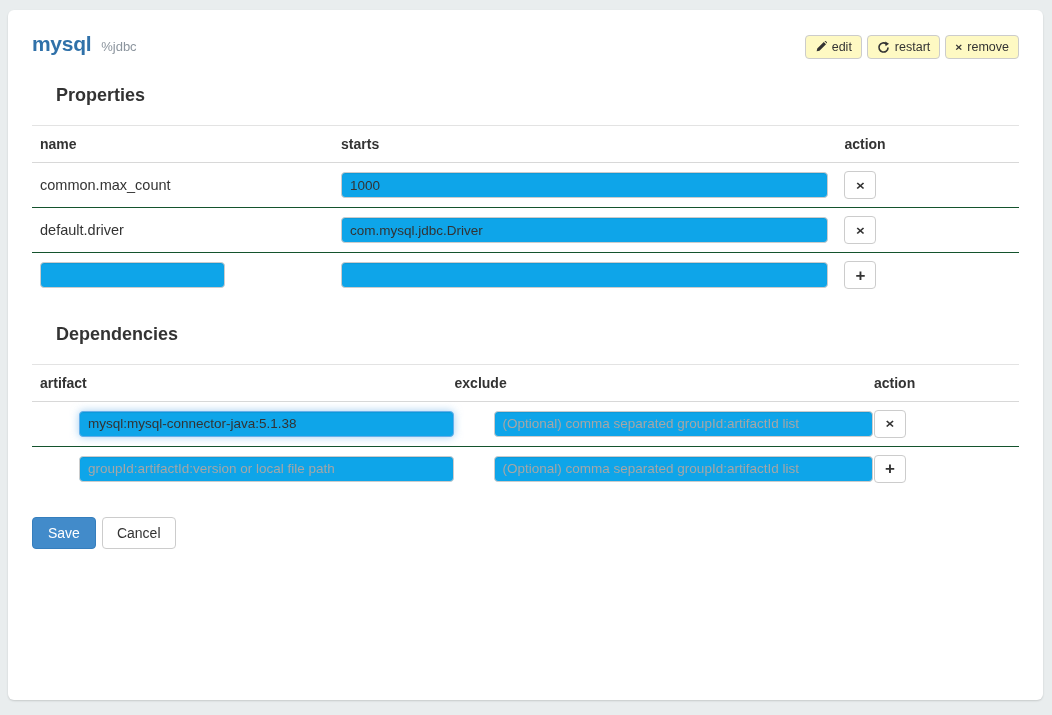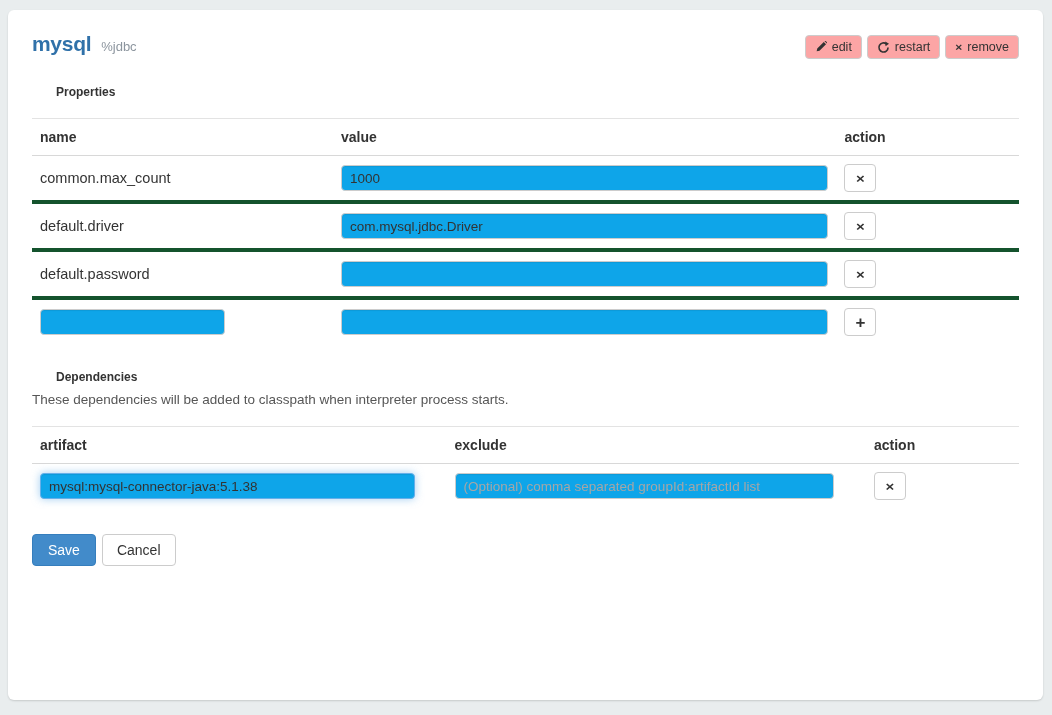--- a/index.html
+++ b/index.html
@@ -18,35 +18,35 @@
     min-height: 690px;
   }
   
   .hdr { display: flex; align-items: flex-start; justify-content: space-between; }
   .title-wrap { display: flex; align-items: baseline; gap: 10px; }
   .title { font-size: 21px; font-weight: bold; color: #3071a9; letter-spacing: -0.3px; }
   .subtitle { font-size: 13px; color: #8c959e; }
   .hdr-btns { display: flex; gap: 5px; padding-top: 3px; }
   .btn {
     display: inline-flex; align-items: center; gap: 5px;
-    background: #fca5a5; border: 1px solid #ccc; border-radius: 4px;
+    background: #fef9c3; border: 1px solid #ccc; border-radius: 4px;
     color: #333; font-size: 12.5px; font-family: "Liberation Sans", sans-serif;
     padding: 3px 9px; height: 24px; cursor: pointer;
   }
   .btn svg { display: block; }
   
-  .section-heading { font-size: 12px; font-weight: bold; color: #333; margin-top: 26px; padding-left: 24px; }
+  .section-heading { font-size: 18px; font-weight: bold; color: #333; margin-top: 26px; padding-left: 24px; }
   .section-desc { font-size: 13.5px; color: #565656; margin-top: 8px; }
   
   table { width: 100%; border-collapse: collapse; margin-top: 19px; }
   thead th {
     text-align: left; font-size: 14px; font-weight: bold; color: #333;
     padding: 10px 8px; border-top: 1px solid #e3e3e3; border-bottom: 1px solid #d8d8d8;
   }
-  tbody td { padding: 8px; border-top: 4px solid #14532d; vertical-align: middle; }
+  tbody td { padding: 8px; border-top: 1px solid #14532d; vertical-align: middle; }
   tbody tr:first-child td { border-top: none; }
   .cell-name { font-size: 14.5px; color: #333; padding-left: 8px; }
   .props-table .c1 { width: 30.5%; }
   .props-table .c2 { width: 51%; }
   .props-table .c3 { width: 18.5%; }
   .props-table tbody td { height: 45px; }
   .deps-table .c1 { width: 42%; }
   .deps-table .c2 { width: 42.5%; }
   .deps-table .c3 { width: 15.5%; }
   .deps-table tbody td { height: 42px; }
@@ -54,21 +54,21 @@
   .form-input {
     height: 26px; width: 100%;
     border: 1px solid #ccc; border-radius: 4px;
     padding: 4px 8px; font-size: 13.5px; color: #333;
     font-family: "Liberation Sans", sans-serif;
     box-shadow: inset 0 1px 1px rgba(0,0,0,0.075);
     outline: none; background: #0ea5e9;
   }
   .form-input::placeholder { color: #a6a6a6; opacity: 1; }
   .name-input { width: 185px; }
-  .dep-input { width: 94%; }
+  .dep-input { width: 94%; margin-left: 39px; }
   .focused {
     border-color: #66afe9;
     box-shadow: inset 0 1px 1px rgba(0,0,0,0.075), 0 0 8px rgba(102,175,233,0.6);
   }
   
   .icon-btn {
     background: #fff; border: 1px solid #ccc; border-radius: 4px;
     width: 32px; height: 28px; cursor: pointer;
     font-weight: bold; font-size: 16px; line-height: 1; color: #333;
     font-family: "Liberation Sans", sans-serif;
@@ -123,75 +123,74 @@
       </button>
     </div>
   </div>
 
   <div class="section-heading">Properties</div>
 
   <table class="props-table">
     <thead>
       <tr>
         <th class="c1">name</th>
-        <th class="c2">value</th>
+        <th class="c2">starts</th>
         <th class="c3">action</th>
       </tr>
     </thead>
     <tbody>
       <tr>
         <td class="cell-name">common.max_count</td>
         <td><input class="form-input" value="1000" style=""></td>
         <td><button class="icon-btn">
               <span class="x-glyph">×</span>
             </button></td>
       </tr>
       <tr>
         <td class="cell-name">default.driver</td>
         <td><input class="form-input" value="com.mysql.jdbc.Driver" style=""></td>
         <td><button class="icon-btn">
               <span class="x-glyph">×</span>
             </button></td>
       </tr>
       <tr>
-        <td class="cell-name">default.password</td>
-        <td><input class="form-input" value="" style=""></td>
-        <td><button class="icon-btn">
-              <span class="x-glyph">×</span>
-            </button></td>
-      </tr>
-      <tr>
         <td><input class="form-input name-input" value="" style=""></td>
         <td><input class="form-input" value="" style=""></td>
         <td><button class="icon-btn">
               <span class="plus-glyph">+</span>
             </button></td>
       </tr>
     </tbody>
   </table>
 
   <div class="section-heading" style="margin-top:26px">Dependencies</div>
-  <div class="section-desc">These dependencies will be added to classpath when interpreter process starts.</div>
 
   <table class="deps-table">
     <thead>
       <tr>
         <th class="c1">artifact</th>
         <th class="c2">exclude</th>
         <th class="c3">action</th>
       </tr>
     </thead>
     <tbody>
       <tr>
         <td><input class="form-input dep-input focused" value="mysql:mysql-connector-java:5.1.38" style=""></td>
         <td><input class="form-input dep-input" placeholder="(Optional) comma separated groupId:artifactId list" style=""></td>
         <td><button class="icon-btn">
               <span class="x-glyph">×</span>
             </button></td>
       </tr>
+      <tr>
+        <td><input class="form-input dep-input" placeholder="groupId:artifactId:version or local file path" style=""></td>
+        <td><input class="form-input dep-input" placeholder="(Optional) comma separated groupId:artifactId list" style=""></td>
+        <td><button class="icon-btn">
+              <span class="plus-glyph">+</span>
+            </button></td>
+      </tr>
     </tbody>
   </table>
 
   <div class="footer">
     <button class="btn-save">Save</button>
     <button class="btn-cancel">Cancel</button>
   </div>
 
 </div>
 

